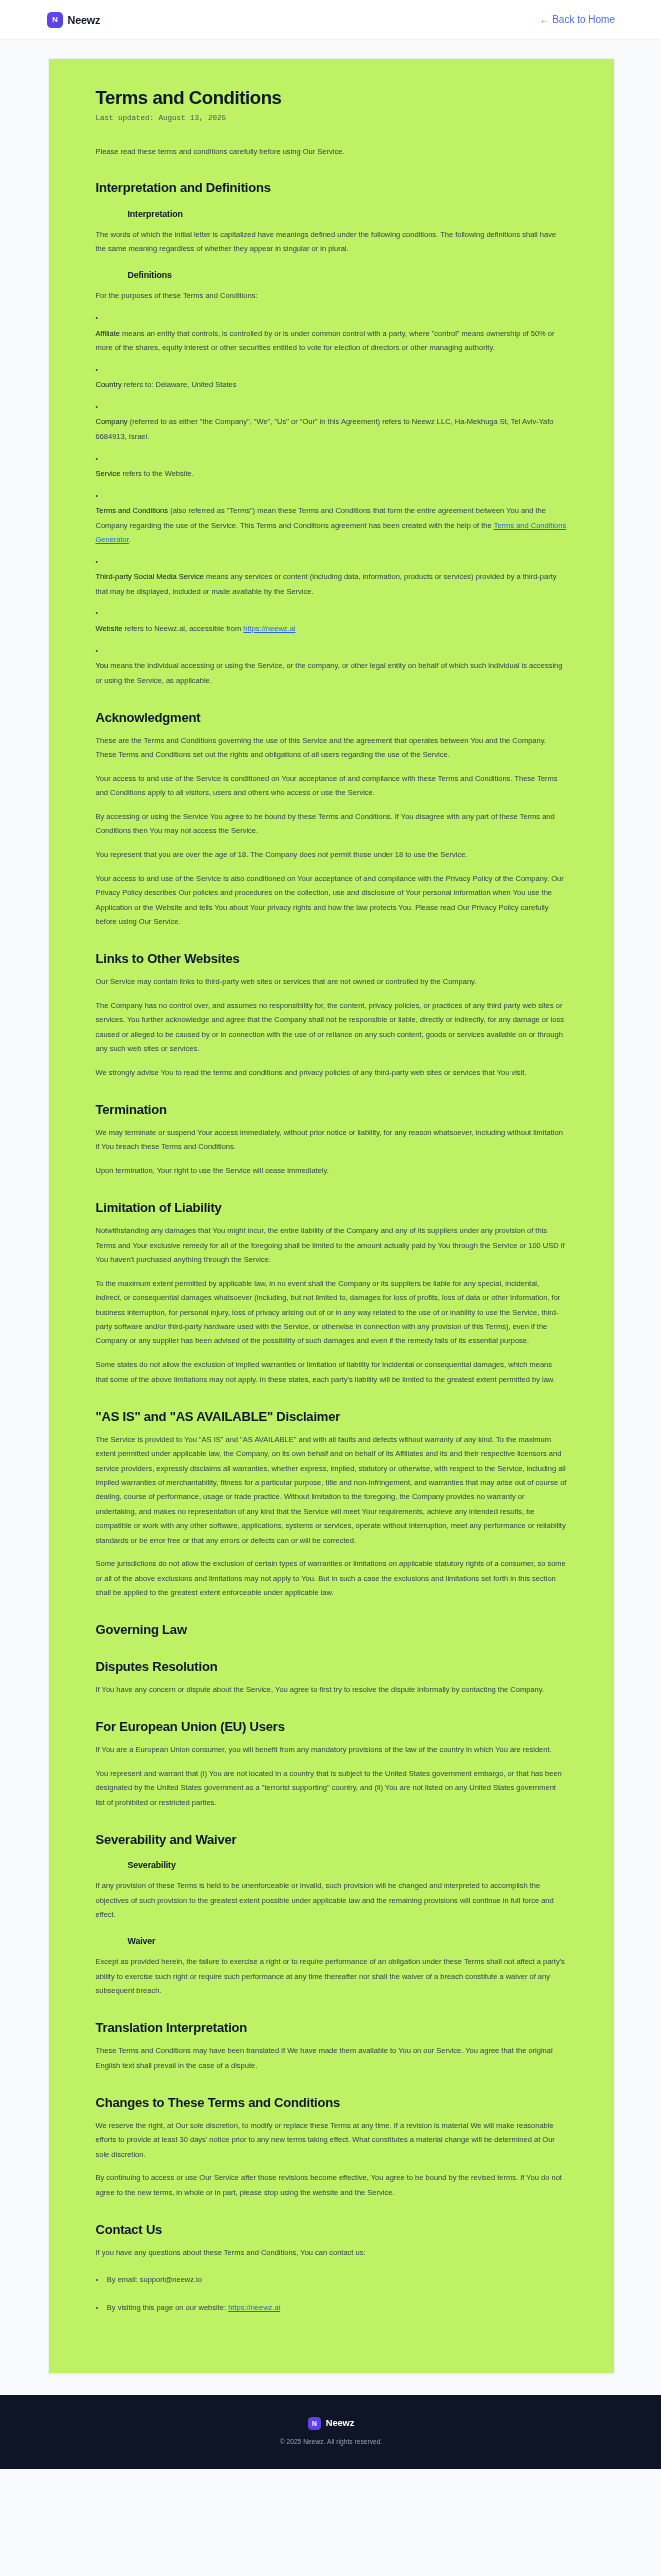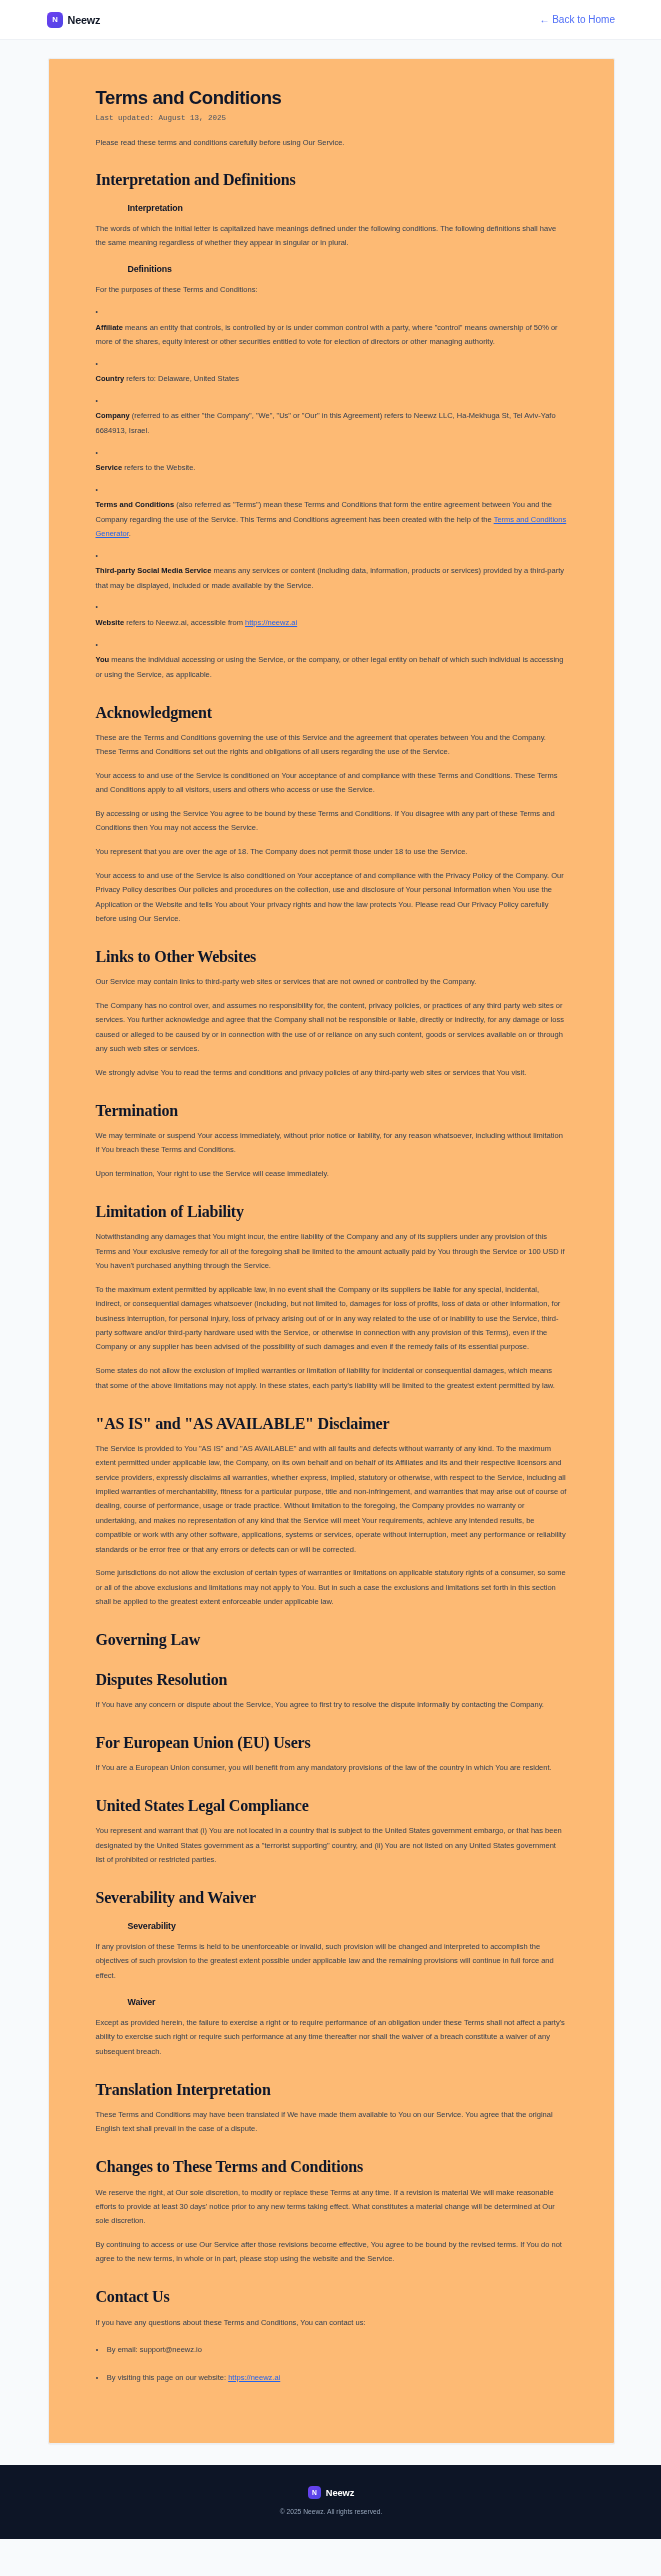--- a/index.html
+++ b/index.html
@@ -45,55 +45,54 @@
   }
 
   
   .page-wrap {
     padding: 17.5px 0 0 0;
     display: flex;
     justify-content: center;
   }
   .card {
     width: 567px;
-    background: #fdba74;
+    background: #bef264;
     border: 0.5px solid #eceff3;
     border-radius: 2.1px;
     padding: 28px 47px 36px 47px;
     box-shadow: 0 0.5px 1px rgba(16,24,40,.04);
   }
 
   h1.doc-title {
     font-size: 18.5px;
     font-weight: bold;
     color: #0f172a;
     letter-spacing: -0.4px;
     line-height: 1.15;
   }
   .updated {
     margin-top: 6px;
     font-size: 7.5px;
     color: #4b5563;
     font-family: Liberation Mono, monospace;
   }
   .intro {
-    margin-top: 14px;
+    margin-top: 23px;
     font-size: 7.5px;
     color: #374151;
     line-height: 1.85;
   }
 
   h2.sec {
-    font-size: 16px;
+    font-size: 13px;
     font-weight: bold;
     color: #0f172a;
     letter-spacing: -0.2px;
     margin-top: 21.6px;
     margin-bottom: 2.1px;
-    font-family: Liberation Serif, serif;
   }
   h3.sub {
     font-size: 8.8px;
     font-weight: bold;
     color: #0f172a;
     letter-spacing: -0.1px;
     margin-top: 13.4px;
     margin-bottom: 1px;
     padding-left: 32px;
   }
@@ -117,21 +116,21 @@
     color: #374151;
     font-size: 6.7px;
     line-height: 1.1;
     margin-bottom: 5.2px;
   }
   ul.defs .def-text {
     font-size: 7.5px;
     color: #374151;
     line-height: 1.92;
   }
-  ul.defs .def-text b { color: #111827; font-weight: bold; text-align: right; }
+  ul.defs .def-text b { color: #111827; font-weight: normal; text-align: right; }
 
   
   ul.contact {
     margin-top: 8.2px;
     padding-left: 11.3px;
   }
   ul.contact li {
     font-size: 7.5px;
     color: #374151;
     line-height: 1.95;
@@ -267,21 +266,20 @@
     <p class="body">Some jurisdictions do not allow the exclusion of certain types of warranties or limitations on applicable statutory rights of a consumer, so some or all of the above exclusions and limitations may not apply to You. But in such a case the exclusions and limitations set forth in this section shall be applied to the greatest extent enforceable under applicable law.</p>
 
     <h2 class="sec">Governing Law</h2>
 
     <h2 class="sec">Disputes Resolution</h2>
     <p class="body">If You have any concern or dispute about the Service, You agree to first try to resolve the dispute informally by contacting the Company.</p>
 
     <h2 class="sec">For European Union (EU) Users</h2>
     <p class="body">If You are a European Union consumer, you will benefit from any mandatory provisions of the law of the country in which You are resident.</p>
 
-    <h2 class="sec">United States Legal Compliance</h2>
     <p class="body">You represent and warrant that (i) You are not located in a country that is subject to the United States government embargo, or that has been designated by the United States government as a "terrorist supporting" country, and (ii) You are not listed on any United States government list of prohibited or restricted parties.</p>
 
     <h2 class="sec">Severability and Waiver</h2>
     <h3 class="sub">Severability</h3>
     <p class="body">If any provision of these Terms is held to be unenforceable or invalid, such provision will be changed and interpreted to accomplish the objectives of such provision to the greatest extent possible under applicable law and the remaining provisions will continue in full force and effect.</p>
     <h3 class="sub">Waiver</h3>
     <p class="body">Except as provided herein, the failure to exercise a right or to require performance of an obligation under these Terms shall not affect a party's ability to exercise such right or require such performance at any time thereafter nor shall the waiver of a breach constitute a waiver of any subsequent breach.</p>
 
     <h2 class="sec">Translation Interpretation</h2>
     <p class="body">These Terms and Conditions may have been translated if We have made them available to You on our Service. You agree that the original English text shall prevail in the case of a dispute.</p>

